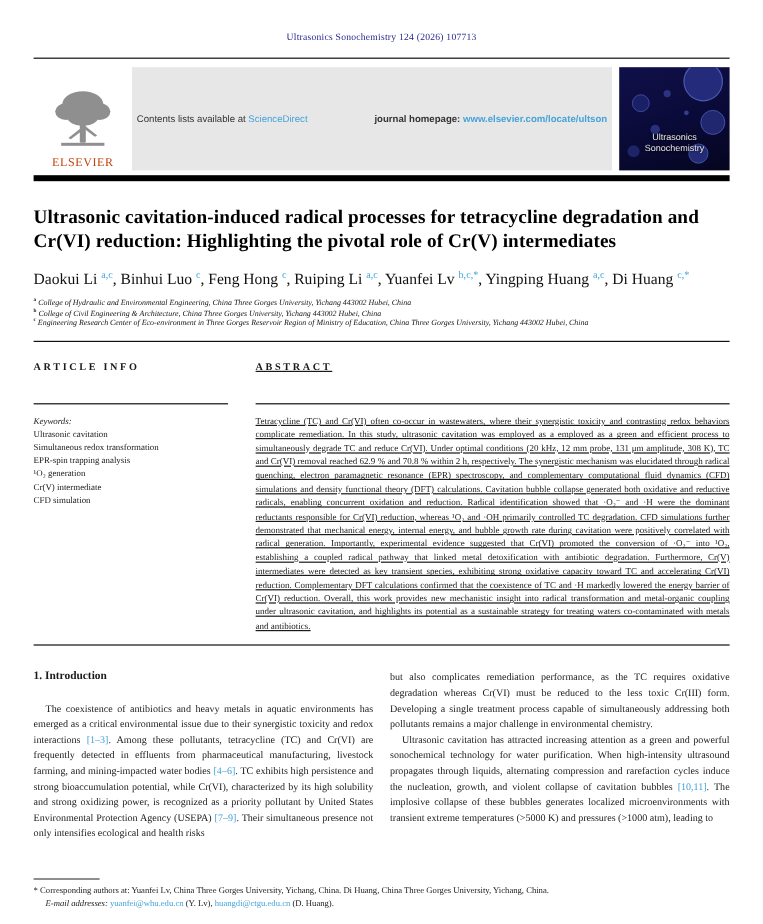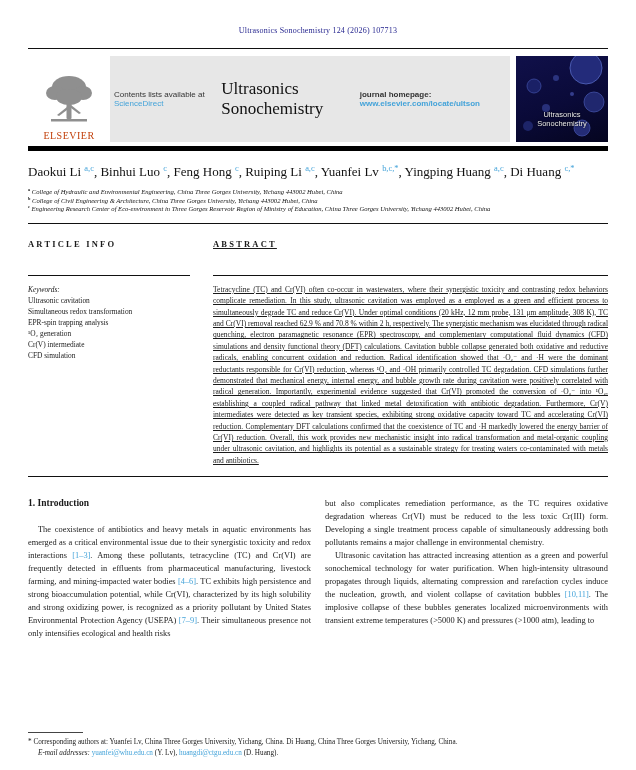--- a/index.html
+++ b/index.html
@@ -85,21 +85,20 @@
             <path d="M28 32 L38 40 L36 41 L28 35 Z"></path>
             <rect x="8" y="46" width="36" height="2.5"></rect>
           </g>
         </svg>
       </span>
       <div class="elsevier-word">ELSEVIER</div>
     </div>
 
     <div class="banner-mid">
       <div class="contents-line">Contents lists available at <span class="blue">ScienceDirect</span></div>
-      <div class="banner-title">Ultrasonics Sonochemistry</div>
       <div class="homepage-line">journal homepage: <span class="blue">www.elsevier.com/locate/ultson</span></div>
     </div>
 
     <div class="cover">
       <svg viewBox="0 0 92 86">
         <circle cx="70" cy="12" r="16" fill="#232b7a" stroke="#4a5ab0" stroke-width="1"></circle>
         <circle cx="18" cy="30" r="7" fill="#1a2066" stroke="#3c4aa0" stroke-width="0.8"></circle>
         <circle cx="78" cy="46" r="10" fill="#20276e" stroke="#4352a8" stroke-width="0.8"></circle>
         <circle cx="40" cy="22" r="3" fill="#2b347f"></circle>
         <circle cx="30" cy="52" r="4" fill="#28307a"></circle>
@@ -109,20 +108,21 @@
       </svg>
       <div class="cover-text">
         <div>Ultrasonics</div>
         <div>Sonochemistry</div>
       </div>
     </div>
   </div>
 
   <div class="black-bar"></div>
 
+  <h1 class="title">Ultrasonic cavitation-induced radical processes for tetracycline degradation and Cr(VI) reduction: Highlighting the pivotal role of Cr(V) intermediates</h1>
 
   <div class="authors">Daokui Li <sup class="blue">a,c</sup>, Binhui Luo <sup class="blue">c</sup>, Feng Hong <sup class="blue">c</sup>, Ruiping Li <sup class="blue">a,c</sup>, Yuanfei Lv <sup class="blue">b,c,*</sup>, Yingping Huang <sup class="blue">a,c</sup>, Di Huang <sup class="blue">c,*</sup></div>
 
   <div class="affils">
     <div><sup>a</sup> College of Hydraulic and Environmental Engineering, China Three Gorges University, Yichang 443002 Hubei, China</div>
     <div><sup>b</sup> College of Civil Engineering &amp; Architecture, China Three Gorges University, Yichang 443002 Hubei, China</div>
     <div><sup>c</sup> Engineering Research Center of Eco-environment in Three Gorges Reservoir Region of Ministry of Education, China Three Gorges University, Yichang 443002 Hubei, China</div>
   </div>
 
   <hr class="hr-mid">

